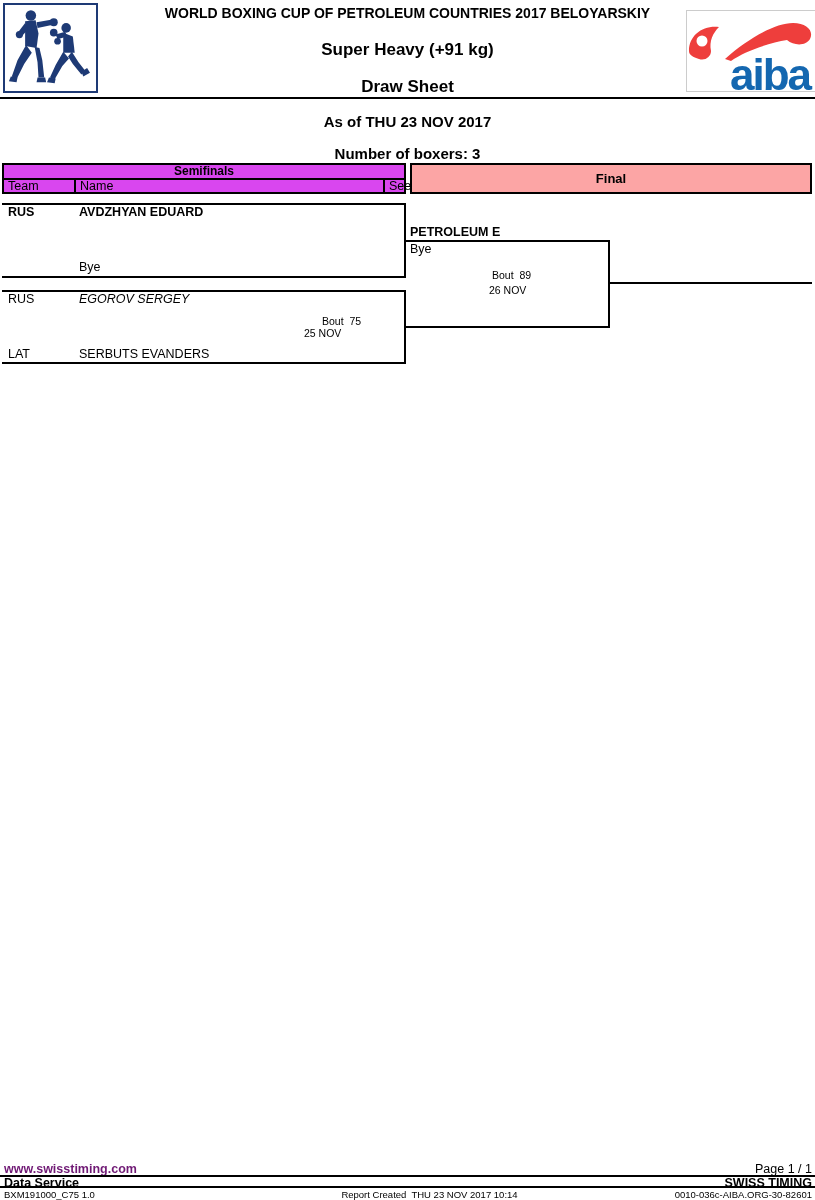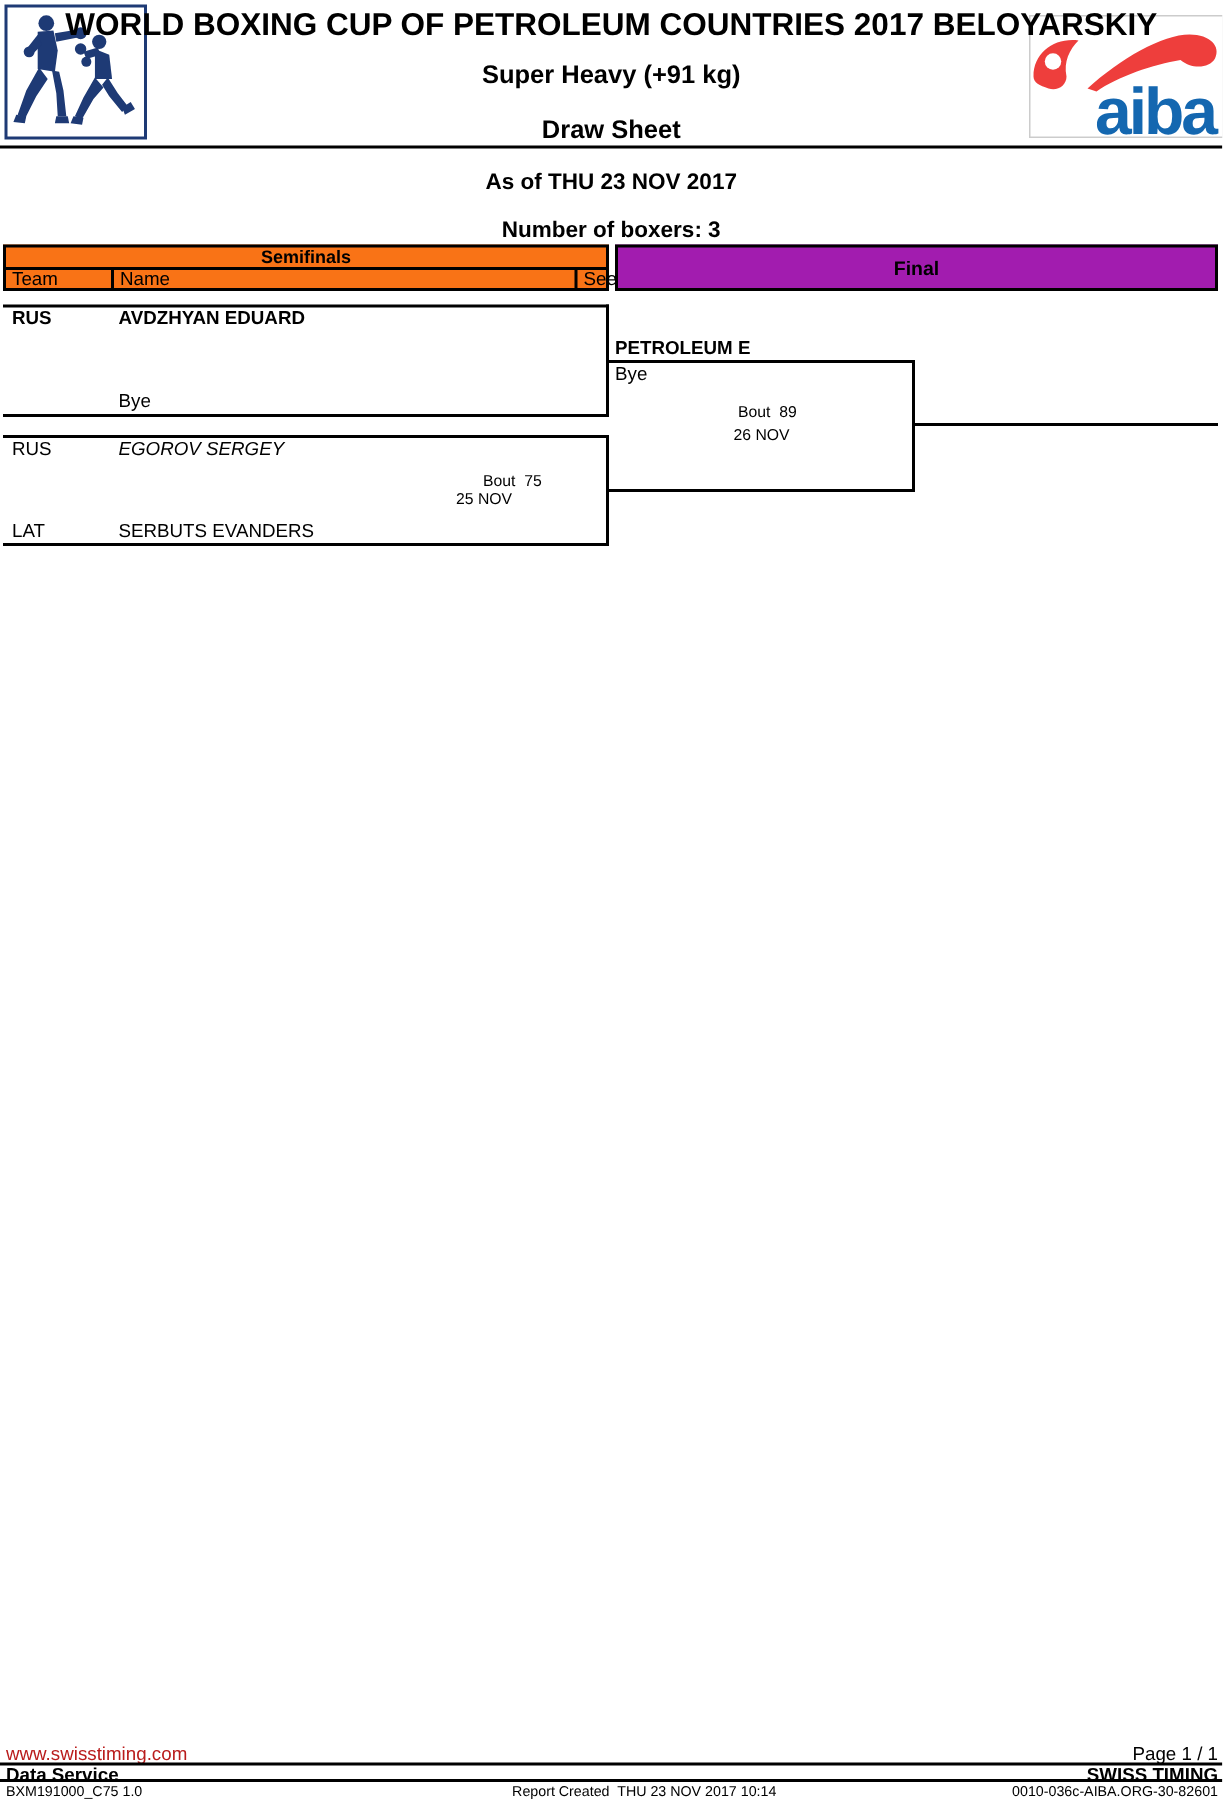--- a/index.html
+++ b/index.html
@@ -1,55 +1,55 @@
 <!DOCTYPE html>
 <html><head>
 <meta charset="utf-8">
 <style>
   html,body{margin:0;padding:0;background:#fff;}
   .page{position:relative;width:815px;height:1200px;background:#ffffff;
         font-family:"Liberation Sans",sans-serif;color:#000;overflow:hidden;}
   .ln{position:absolute;background:#000;}
   .ctr{position:absolute;left:0;width:815px;text-align:center;font-weight:bold;white-space:nowrap;}
-  .title{top:5px;font-size:21px;z-index:6;}
+  .title{top:5px;font-size:14px;z-index:6;}
   .h-weight{top:40px;font-size:17px;}
   .h-sheet{top:77px;font-size:17px;}
   .h-asof{top:113px;font-size:15px;}
   .h-count{top:145px;font-size:15px;}
 
   .boxers-box{position:absolute;left:3px;top:3px;width:91px;height:86px;background:#fff;
               border:2px solid #1e3a75;z-index:2;}
   .aiba-box{position:absolute;left:686px;top:10px;width:128px;height:80px;background:#fff;
             border:1px solid #cccccc;z-index:2;}
   .aiba-text{position:absolute;right:5px;bottom:-6px;font-size:44px;font-weight:bold;
              color:#1467b0;letter-spacing:-2px;line-height:1;z-index:3;}
 
   .sf-header{position:absolute;left:2px;top:163px;width:404px;height:31px;border:2px solid #000;
-             box-sizing:border-box;background:#f97316;}
+             box-sizing:border-box;background:#d946ef;}
   .sf-title{height:13px;border-bottom:2px solid #000;text-align:center;
             font-weight:bold;font-size:12px;line-height:13px;}
   .sf-cols{display:flex;height:12px;}
   .colh{font-weight:normal;font-size:12.5px;line-height:12px;padding-left:4px;box-sizing:border-box;}
   .colh.team{width:72px;border-right:2px solid #000;}
   .colh.name{flex:1;border-right:2px solid #000;}
   .colh.seed{width:19px;}
   .final-header{position:absolute;left:410px;top:163px;width:402px;height:31px;border:2px solid #000;
                 box-sizing:border-box;display:flex;align-items:center;justify-content:center;
-                font-weight:bold;font-size:13px;background:#a21caf;}
+                font-weight:bold;font-size:13px;background:#fca5a5;}
 
   .t{position:absolute;font-size:12.5px;white-space:pre;line-height:1.1;}
   .b{font-weight:bold;}
   .bout{position:absolute;font-size:10.5px;white-space:pre;line-height:1.1;}
 
   .f-row{position:absolute;left:4px;right:3px;display:flex;justify-content:space-between;
          white-space:nowrap;}
   .f1{top:1162px;font-size:12.5px;}
   .f2{top:1176px;font-size:12.5px;font-weight:bold;}
   .f3{top:1189px;font-size:9.5px;}
-  .f1 a{color:#b91c1c;text-decoration:none;font-weight:normal;}
+  .f1 a{color:#701a75;text-decoration:none;font-weight:bold;}
   .f-center{position:absolute;top:1189px;left:calc(50% - 10px);transform:translateX(-50%);
             font-size:9.5px;white-space:pre;margin-left:32px;}
 </style>
 </head>
 <body>
 
 <div class="page">
 
   <div class="boxers-box">
     <svg width="87" height="82" viewBox="0 0 91 86">

